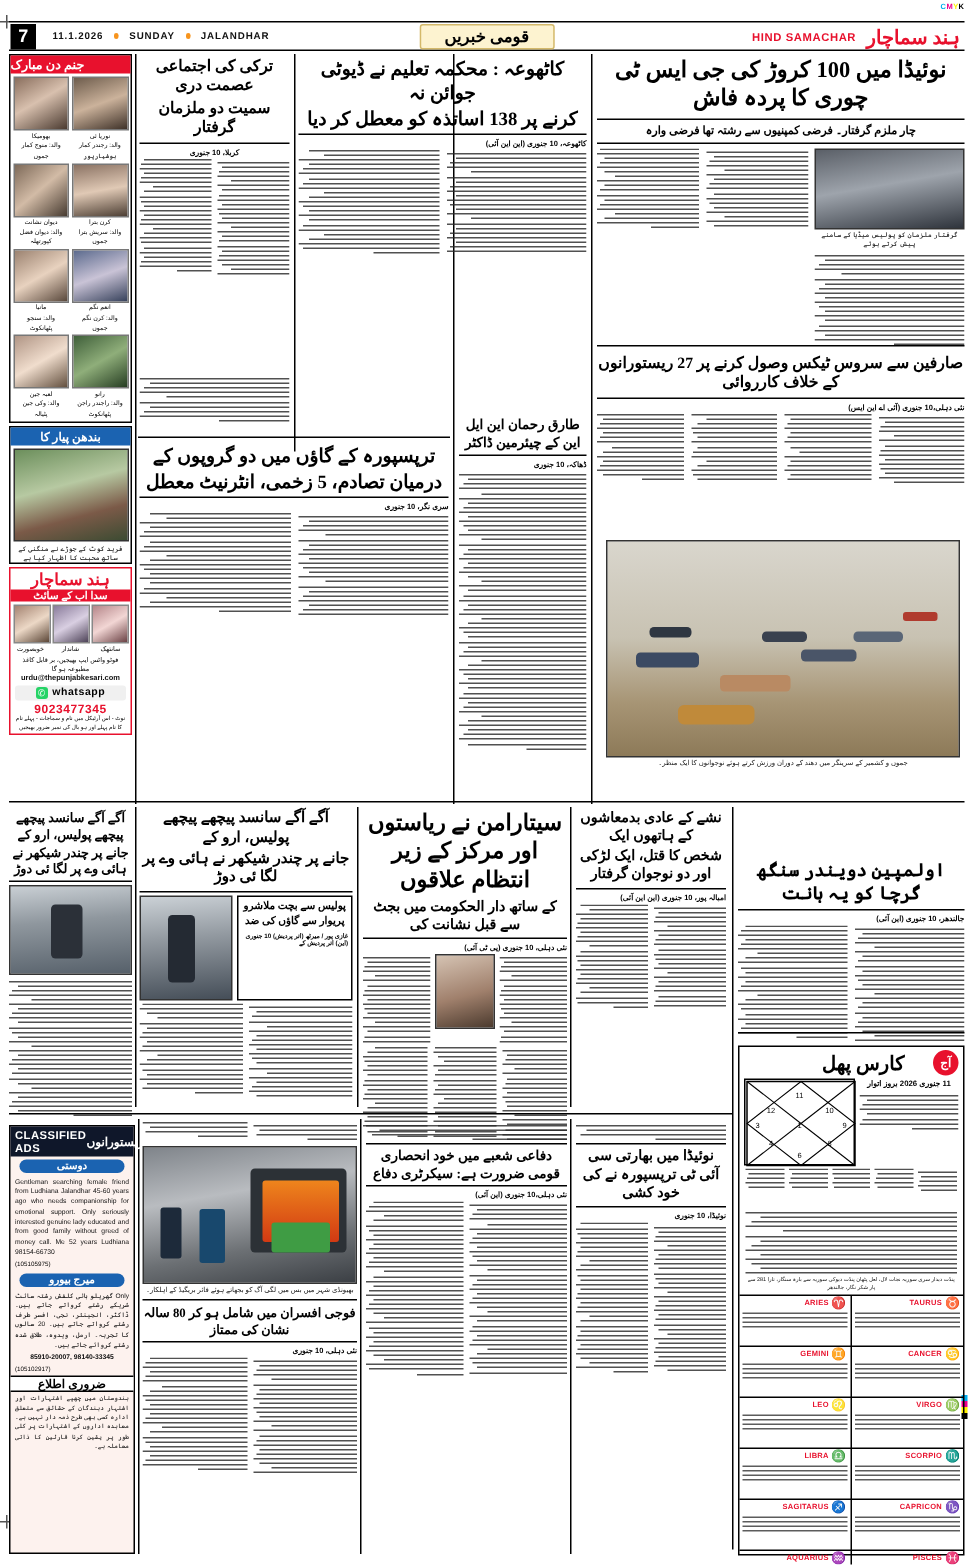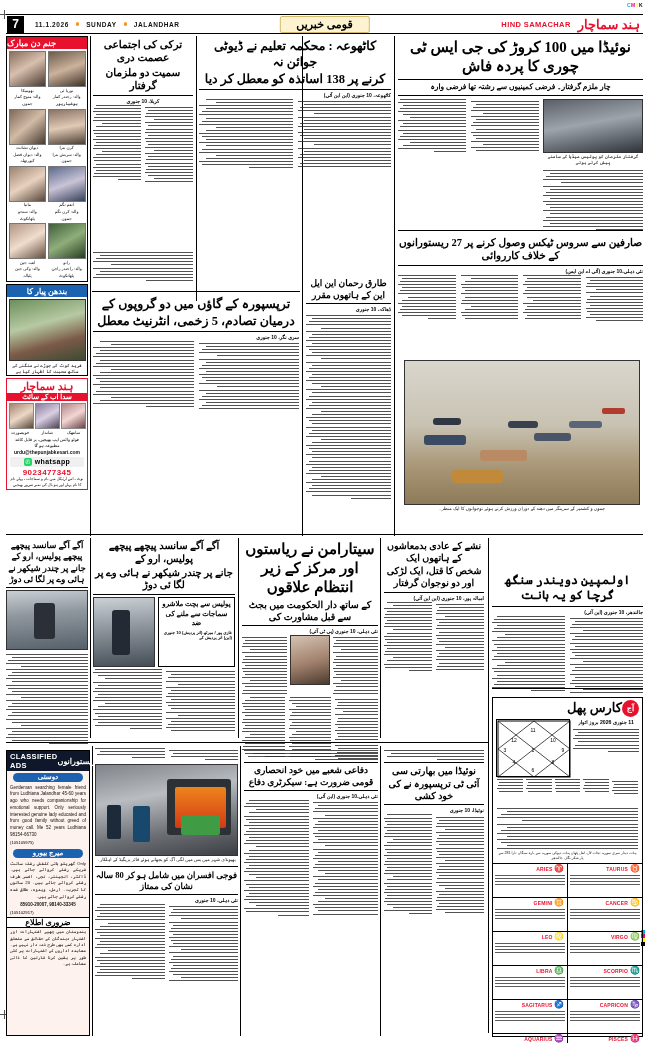--- a/index.html
+++ b/index.html
@@ -116,21 +116,21 @@
   .clsfd-head .en { font-size:7.5px; font-weight:bold; letter-spacing:.3px; }
   .clsfd-head .ur { font-size:8px; font-weight:bold; direction:rtl; font-family:"Liberation Serif",serif;}
   .clsfd-sub { background:#1b63b1; color:#fff; text-align:center; font-size:7px; font-weight:bold;
                direction:rtl; font-family:"Liberation Serif",serif; margin:1.5px 6px; border-radius:8px; padding:.5px 0;}
   .clsfd-body { font-size:4.5px; line-height:1.5; text-align:justify; padding:1.5px 3px; color:#111; }
   .clsfd-ref { font-size:4.2px; padding:0 3px 2px; }
   .notice-head { background:#fff; color:#000; text-align:center; font-size:8px; font-weight:bold;
                  direction:rtl; font-family:"Liberation Serif",serif; border-top:1px solid #000; border-bottom:1px solid #000;}
 
   
-  .horo-head { display:flex; align-items:flex-start; gap:0; justify-content:flex-end; }
+  .horo-head { display:flex; align-items:center; gap:19px; justify-content:flex-end; }
   .horo-title { direction:rtl; font-family:"Liberation Serif",serif; font-weight:bold; font-size:13px; letter-spacing:.5px;}
   .aaj-badge { background:#e8112d; color:#fff; border-radius:50%; width:17px;height:17px;
                display:flex;align-items:center;justify-content:center;font-size:8px;font-weight:bold;
                direction:rtl; font-family:"Liberation Serif",serif;}
   .horo-date { direction:rtl; text-align:center; font-size:5.2px; font-weight:bold; }
   .kundli { border:1px solid #000; width:74px; height:58px; position:relative; }
   .kundli svg { display:block; }
   .zodiac-grid { display:grid; grid-template-columns:1fr 1fr; border-top:.8px solid #000; }
   .z-cell { border-right:.7px solid #000; border-bottom:.7px solid #000; padding:1.5px 2px; min-height:34px; }
   .z-cell:nth-child(2n){ border-right:none; }
@@ -603,21 +603,21 @@
         <div class="ln s3"></div>
         <div class="ln s1"></div>
       <div class="ln s4"></div>
         <div class="ln s2"></div>
         <div class="ln s1"></div>
         <div class="ln last"></div>
     </div>
   </div>
 
   <div class="col" style="left:306px;top:278px;width:85px;">
-    <div class="hl hl-sm">طارق رحمان این ایل این کے ہاتھوں مقرر</div>
+    <div class="hl hl-sm">طارق رحمان این ایل این کے چیئرمین ڈاکٹر</div>
     <div class="rule-h" style="position:relative;margin:2px 0;width:100%;"></div>
     <div class="dateline-small" style="text-align:right;">ڈھاکہ، 10 جنوری</div>
     <div class="body-text dense" style="height:218px;">
       <div class="ln s1"></div>
         <div class="ln s2"></div>
         <div class="ln s3"></div>
         <div class="ln s1"></div>
         <div class="ln s4"></div>
       <div class="ln s1"></div>
         <div class="ln s2"></div>
@@ -727,21 +727,21 @@
   <div class="col" style="left:93px;top:540px;width:142px;">
     <div class="hl" style="font-size:10px;">آگے آگے سانسد پیچھے پیچھے پولیس، ارو کے</div>
     <div class="hl" style="font-size:10px;margin-top:1px;">جانے پر چندر شیکھر نے ہائی وے پر لگا ئی دوڑ</div>
     <div class="rule-h" style="position:relative;margin:2px 0;width:100%;"></div>
     <div style="display:flex;gap:3px;">
       <div class="photo" style="width:62px;height:70px;background:linear-gradient(175deg,#cbd1d6,#939aa1 40%,#454e58)">
         <div style="position:absolute;left:30%;top:18%;width:30%;height:66%;background:#242a33;border-radius:3px;"></div>
       </div>
       <div style="flex:1;border:.8px solid #000;padding:2px;">
         <div class="subhl" style="font-size:7px;">پولیس سے بچت ملاشرو</div>
-        <div class="subhl" style="font-size:7px;margin-top:1px;">سماجات سے ملنے کی ضد</div>
+        <div class="subhl" style="font-size:7px;margin-top:1px;">پریوار سے گاؤں کی ضد</div>
         <div class="dateline-small" style="text-align:right;margin-top:2px;font-size:4.2px;">غازی پور / میرٹھ (اتر پردیش) 10 جنوری (این) اتر پردیش کے</div>
       </div>
     </div>
     <div class="body-text dense" style="column-count:2;column-gap:4px;height:108px;margin-top:2px;">
       <div class="ln s1"></div>
         <div class="ln s2"></div>
         <div class="ln s3"></div>
         <div class="ln s1"></div>
         <div class="ln s4"></div>
       <div class="ln s1"></div>
@@ -777,21 +777,21 @@
       <div class="ln s2"></div>
         <div class="ln s1"></div>
         <div class="ln s2"></div>
         <div class="ln s3"></div>
         <div class="ln last"></div>
     </div>
   </div>
 
   <div class="col" style="left:242px;top:540px;width:136px;">
     <div class="hl" style="font-size:15px;">سیتارامن نے ریاستوں اور مرکز کے زیر انتظام علاقوں</div>
-    <div class="hl" style="font-size:9.5px;margin-top:1px;">کے ساتھ دار الحکومت میں بجٹ سے قبل مشاورت کی</div>
+    <div class="hl" style="font-size:9.5px;margin-top:1px;">کے ساتھ دار الحکومت میں بجٹ سے قبل نشانت کی</div>
     <div class="rule-h" style="position:relative;margin:2px 0;width:100%;"></div>
     <div class="dateline-small" style="text-align:right;">نئی دہلی، 10 جنوری (پی ٹی آئی)</div>
     <div style="display:flex;gap:3px;margin-top:1px;">
       <div class="body-text dense" style="flex:1;height:60px;">
         <div class="ln s1"></div>
           <div class="ln s2"></div>
           <div class="ln s3"></div>
           <div class="ln s1"></div>
           <div class="ln s4"></div>
         <div class="ln s1"></div>

